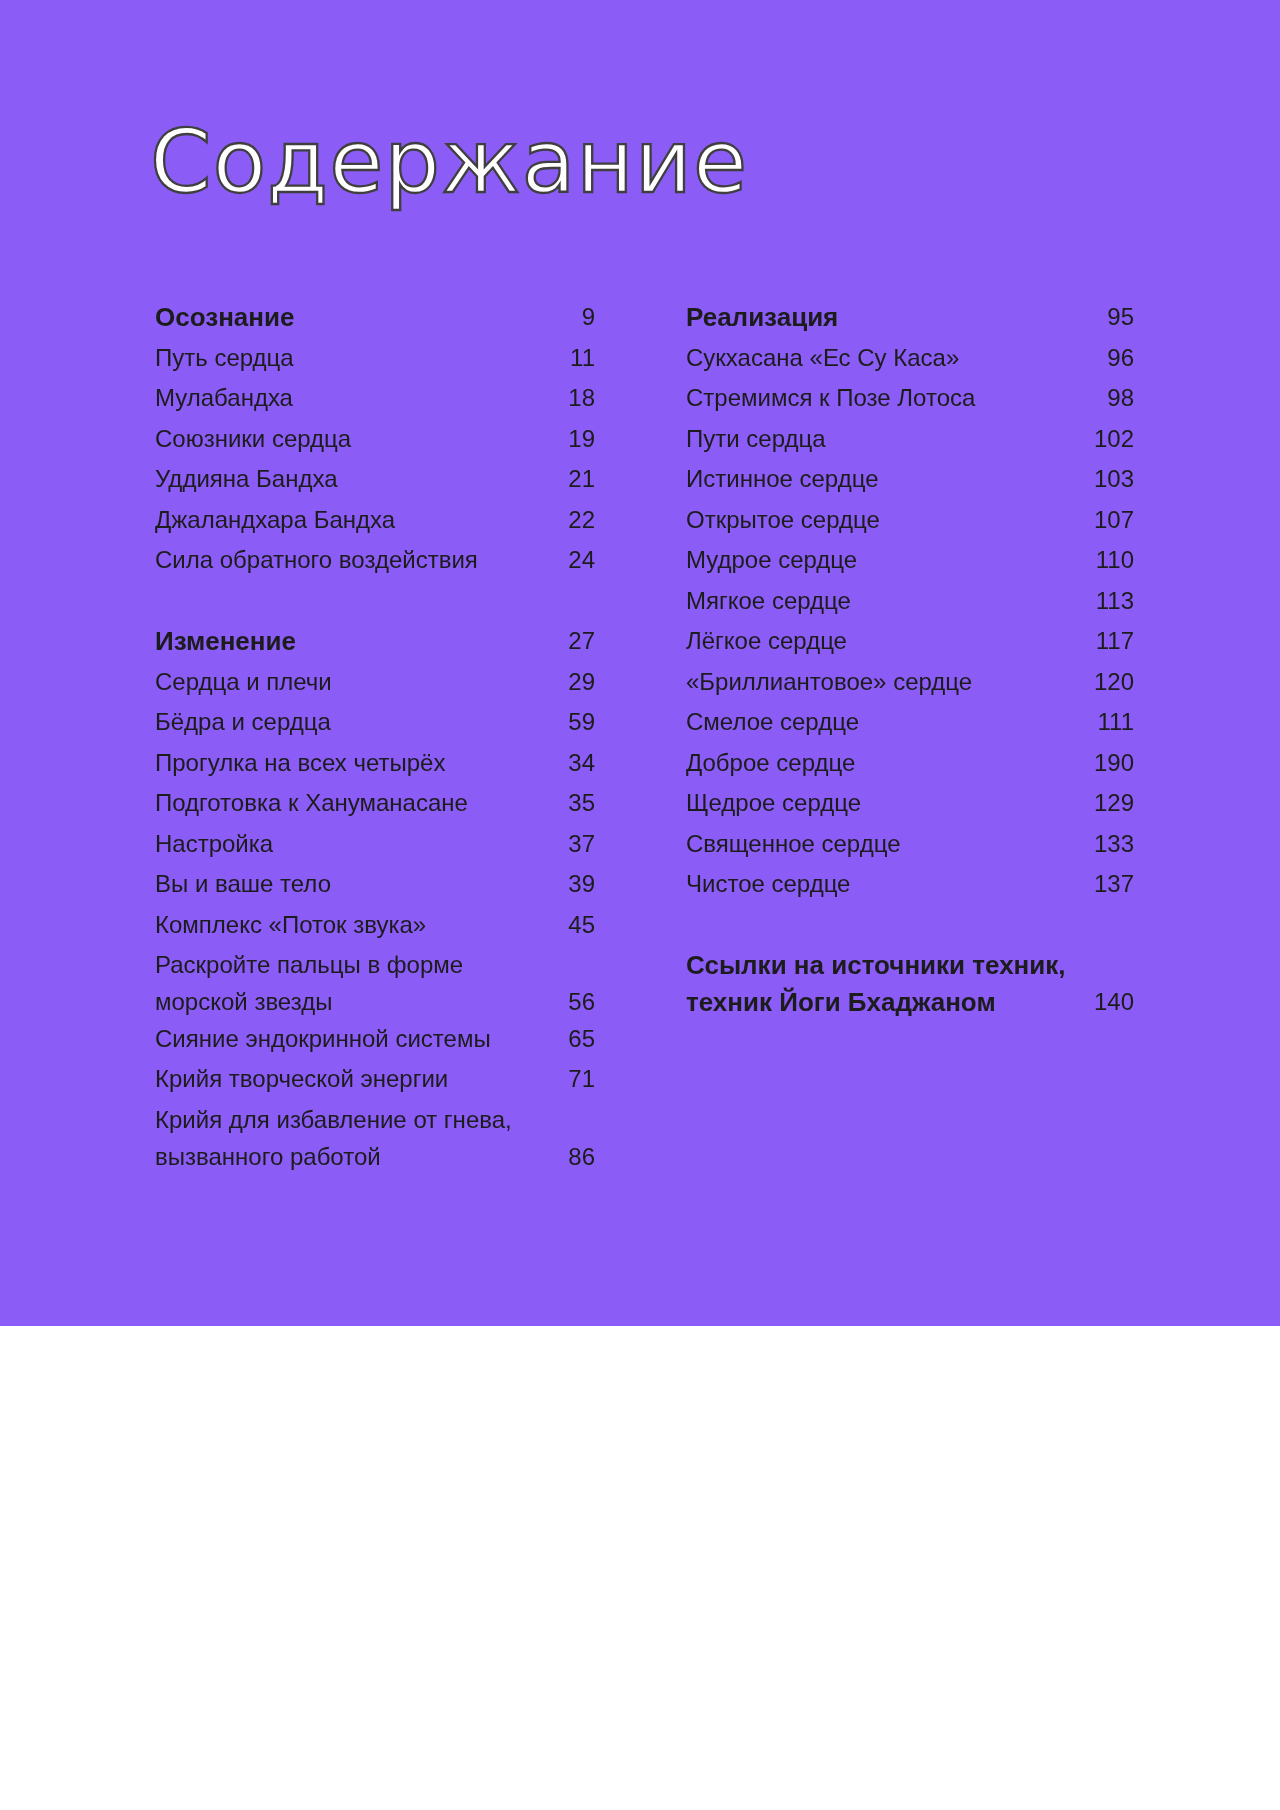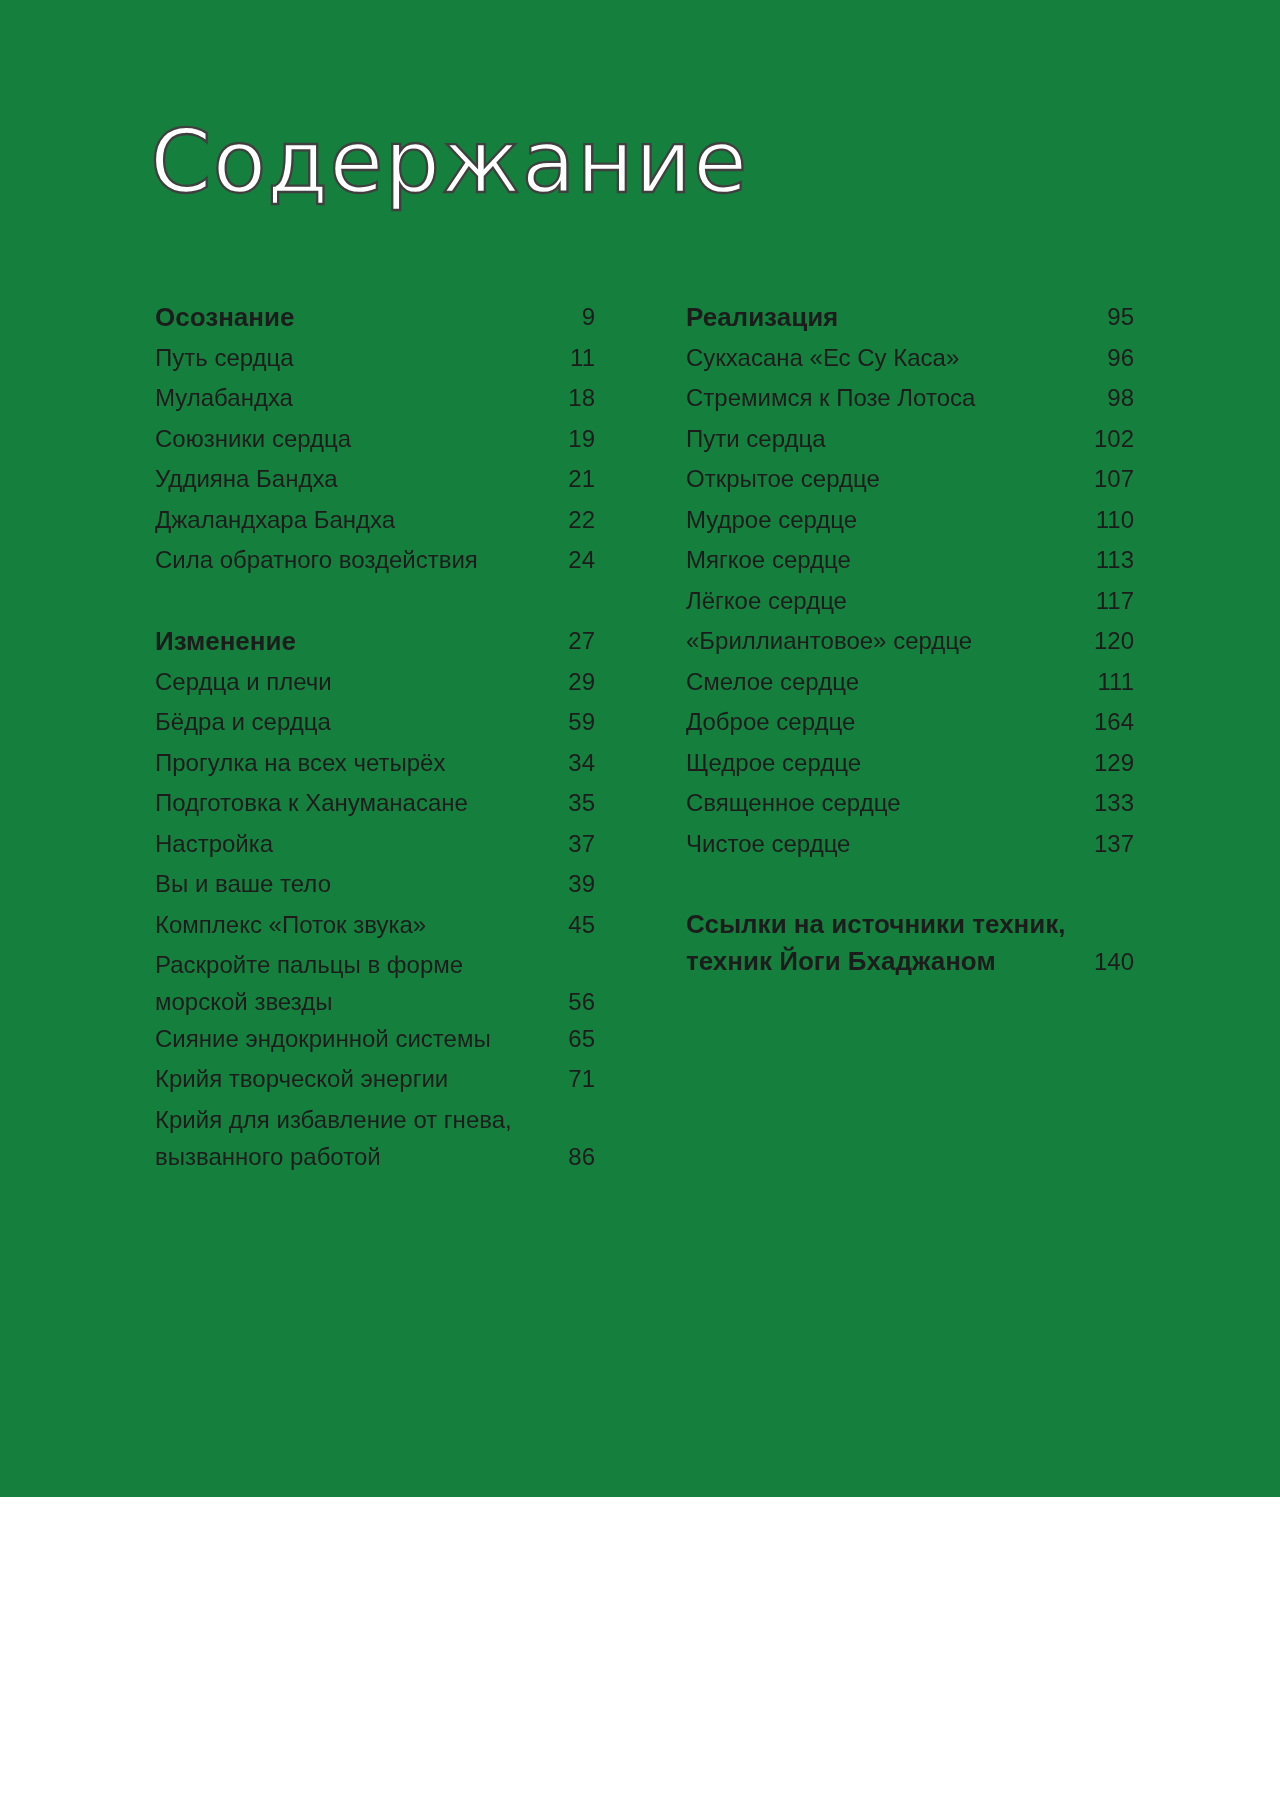--- a/index.html
+++ b/index.html
@@ -1,19 +1,19 @@
 <!DOCTYPE html>
 <html><head>
 <meta charset="utf-8">
 <style>
   html,body { margin:0; padding:0; background:#fff; }
   .page {
     position:relative;
-    width:1280px; height:1497px;
-    background:#15803d;
+    width:1280px; height:1326px;
+    background:#8b5cf6;
     font-family:"Liberation Sans", sans-serif;
     color:#1c1c1c;
     overflow:hidden;
   }
   .title {
     position:absolute;
     left:150px; top:110px;
     font-family:"DejaVu Sans", sans-serif;
     font-size:88px;
     font-weight:400;
@@ -150,20 +150,24 @@
       </div>
       <div class="row item">
         <span class="lbl">Стремимся к Позе Лотоса</span>
         <span class="pg">98</span>
       </div>
       <div class="row item">
         <span class="lbl">Пути сердца</span>
         <span class="pg">102</span>
       </div>
       <div class="row item">
+        <span class="lbl">Истинное сердце</span>
+        <span class="pg">103</span>
+      </div>
+      <div class="row item">
         <span class="lbl">Открытое сердце</span>
         <span class="pg">107</span>
       </div>
       <div class="row item">
         <span class="lbl">Мудрое сердце</span>
         <span class="pg">110</span>
       </div>
       <div class="row item">
         <span class="lbl">Мягкое сердце</span>
         <span class="pg">113</span>
@@ -175,21 +179,21 @@
       <div class="row item">
         <span class="lbl">«Бриллиантовое» сердце</span>
         <span class="pg">120</span>
       </div>
       <div class="row item">
         <span class="lbl">Смелое сердце</span>
         <span class="pg">111</span>
       </div>
       <div class="row item">
         <span class="lbl">Доброе сердце</span>
-        <span class="pg">164</span>
+        <span class="pg">190</span>
       </div>
       <div class="row item">
         <span class="lbl">Щедрое сердце</span>
         <span class="pg">129</span>
       </div>
       <div class="row item">
         <span class="lbl">Священное сердце</span>
         <span class="pg">133</span>
       </div>
       <div class="row item">

